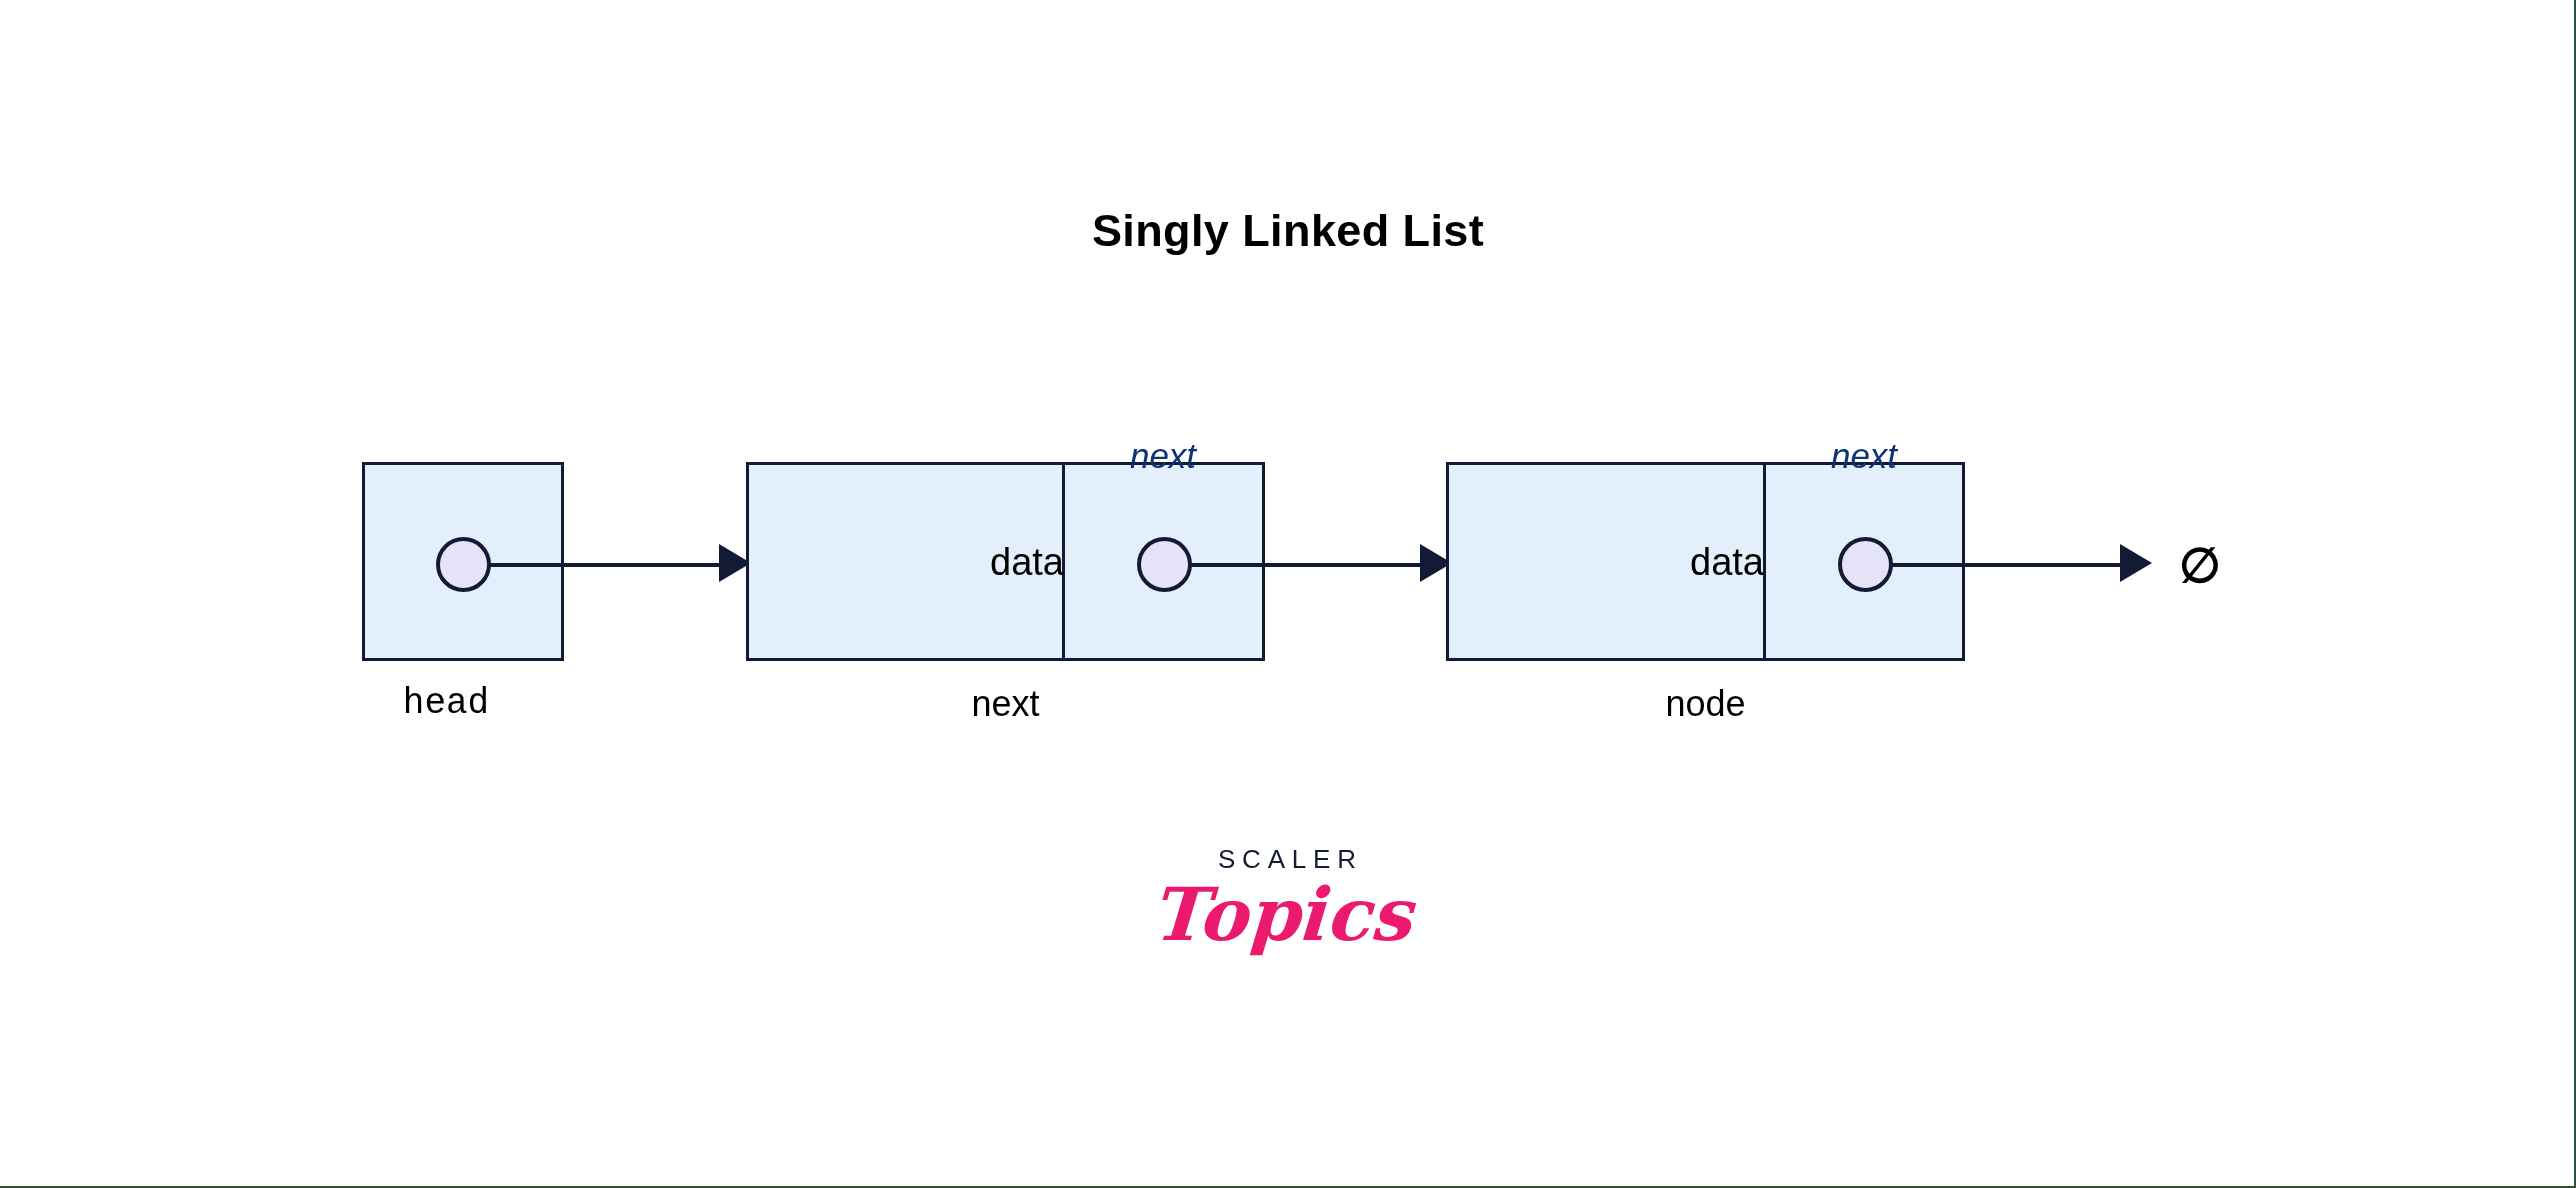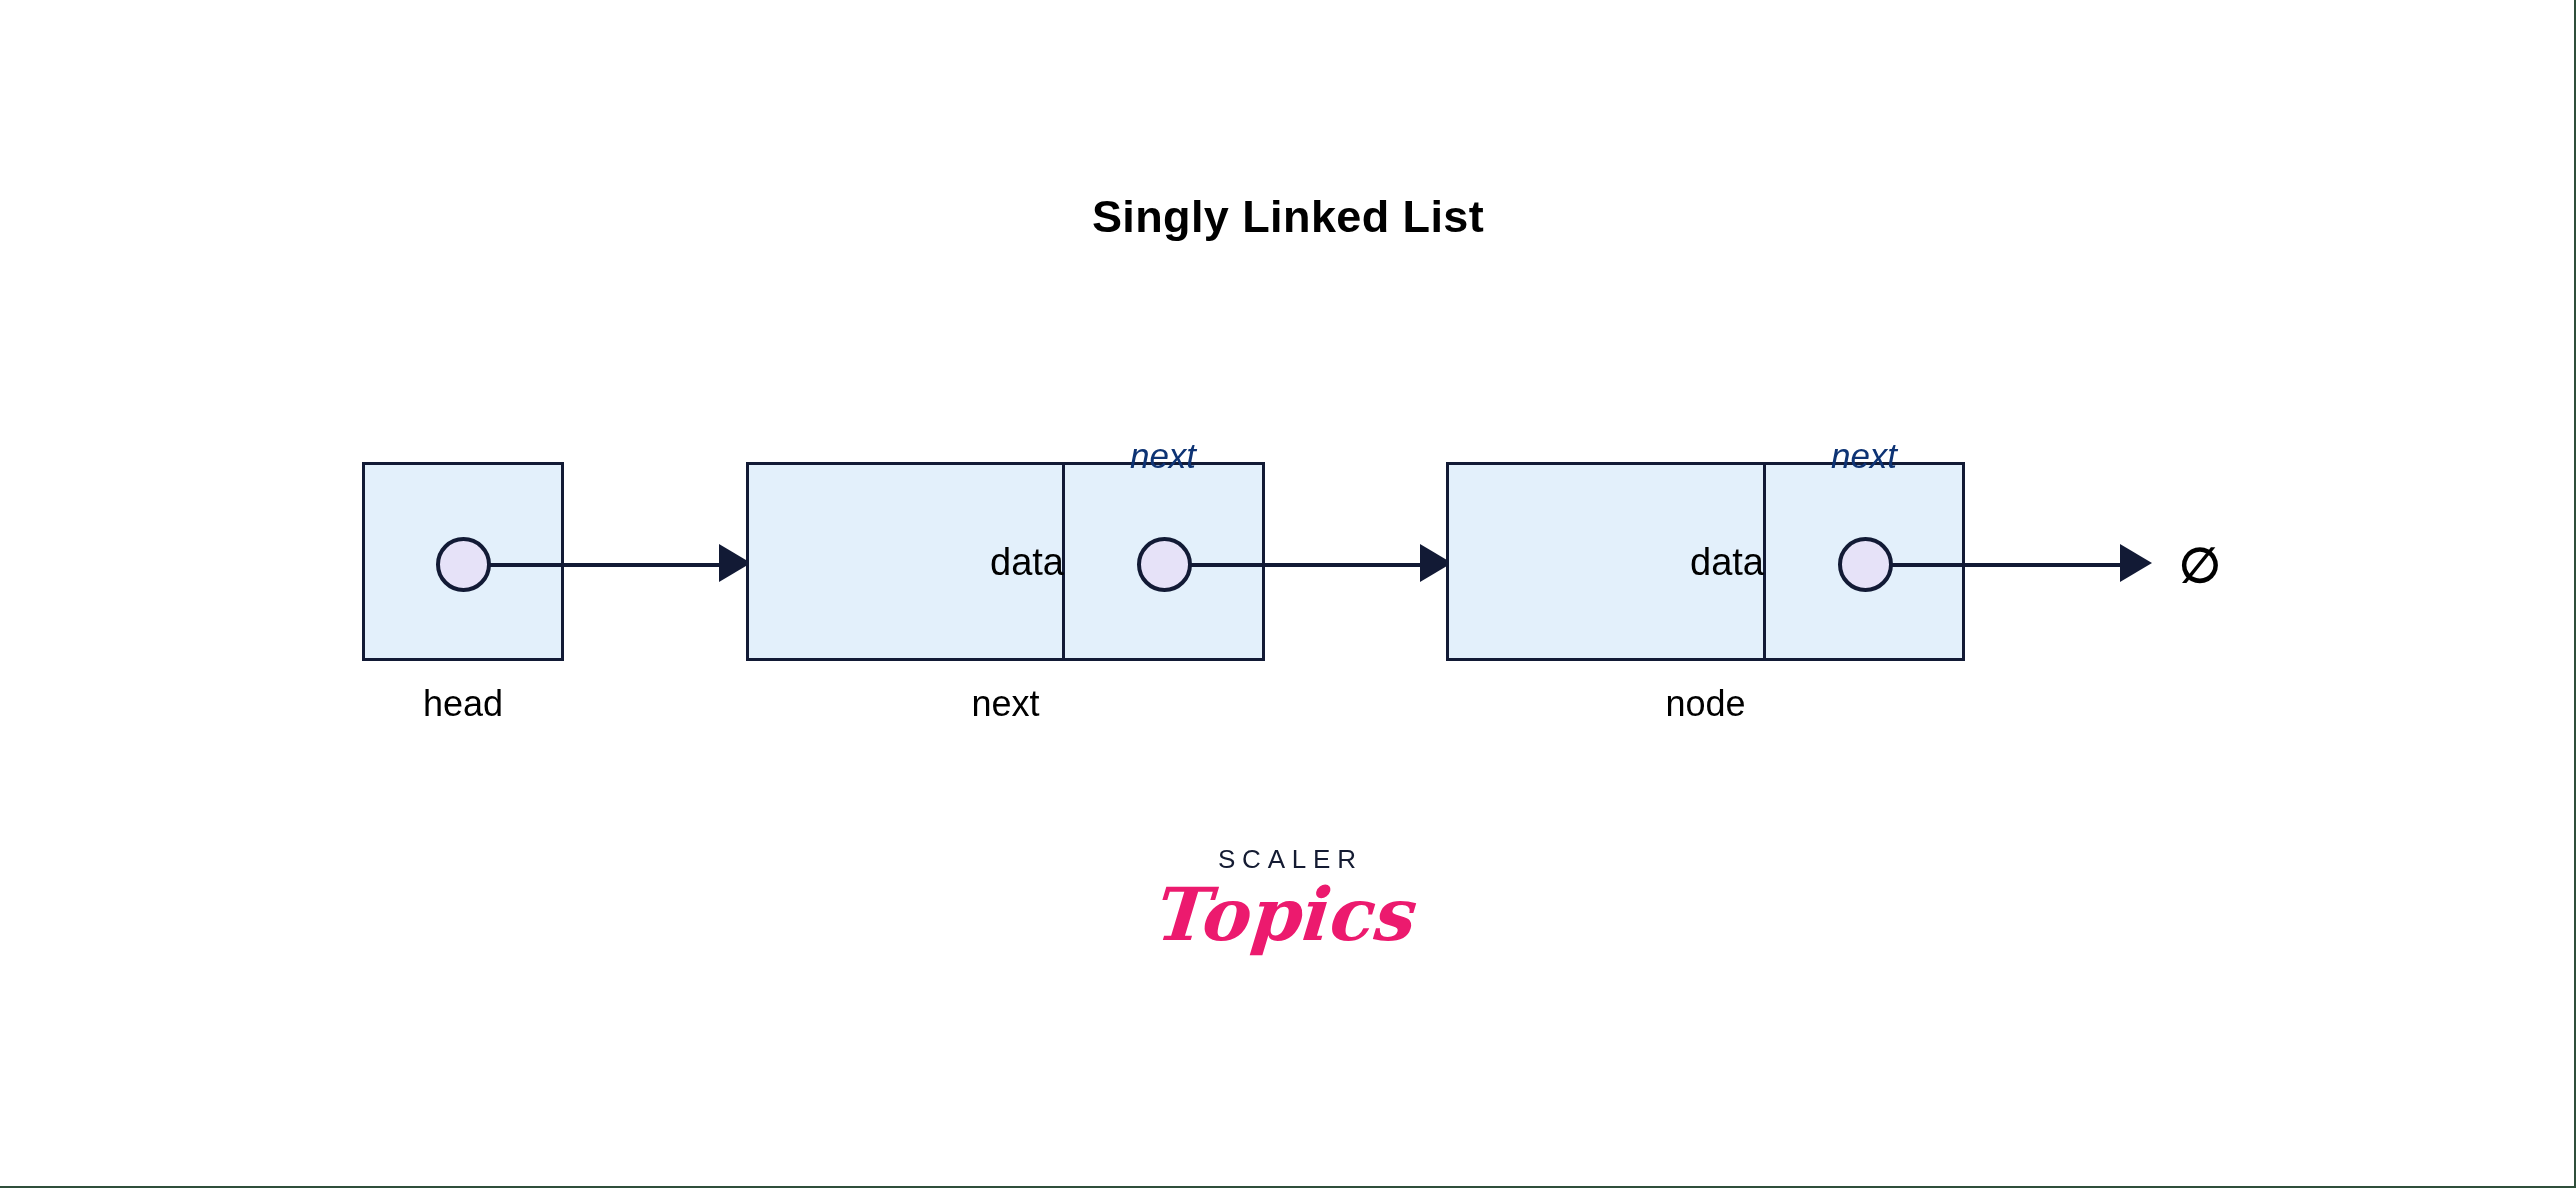--- a/index.html
+++ b/index.html
@@ -31,21 +31,21 @@
     bottom: 0;
     width: 2576px;
     height: 2.3px;
     background: #2f4f3b;
   }
 
   
   #diagram-title {
     position: absolute;
     left: 0;
-    top: 191px;
+    top: 205px;
     width: 2576px;
     text-align: center;
     font-size: 45px;
     font-weight: bold;
     color: #000000;
     letter-spacing: 0.4px;
     white-space: nowrap;
   }
 
   
@@ -144,21 +144,21 @@
   .caption {
     position: absolute;
     top: 680px;
     height: 47px;
     line-height: 47px;
     text-align: center;
     font-size: 36px;
     color: #000000;
     white-space: nowrap;
   }
-  #head-caption { left: 362px;  width: 202px; }
+  #head-caption { left: 345px;  width: 202px; font-family: Liberation Mono, monospace; }
   #node-caption { left: 746px;  width: 519px; }
   #tail-caption { left: 1446px; width: 519px; }
 
   
   #null-symbol {
     position: absolute;
     left: 2166px;
     top: 532px;
     width: 68px;
     height: 68px;

